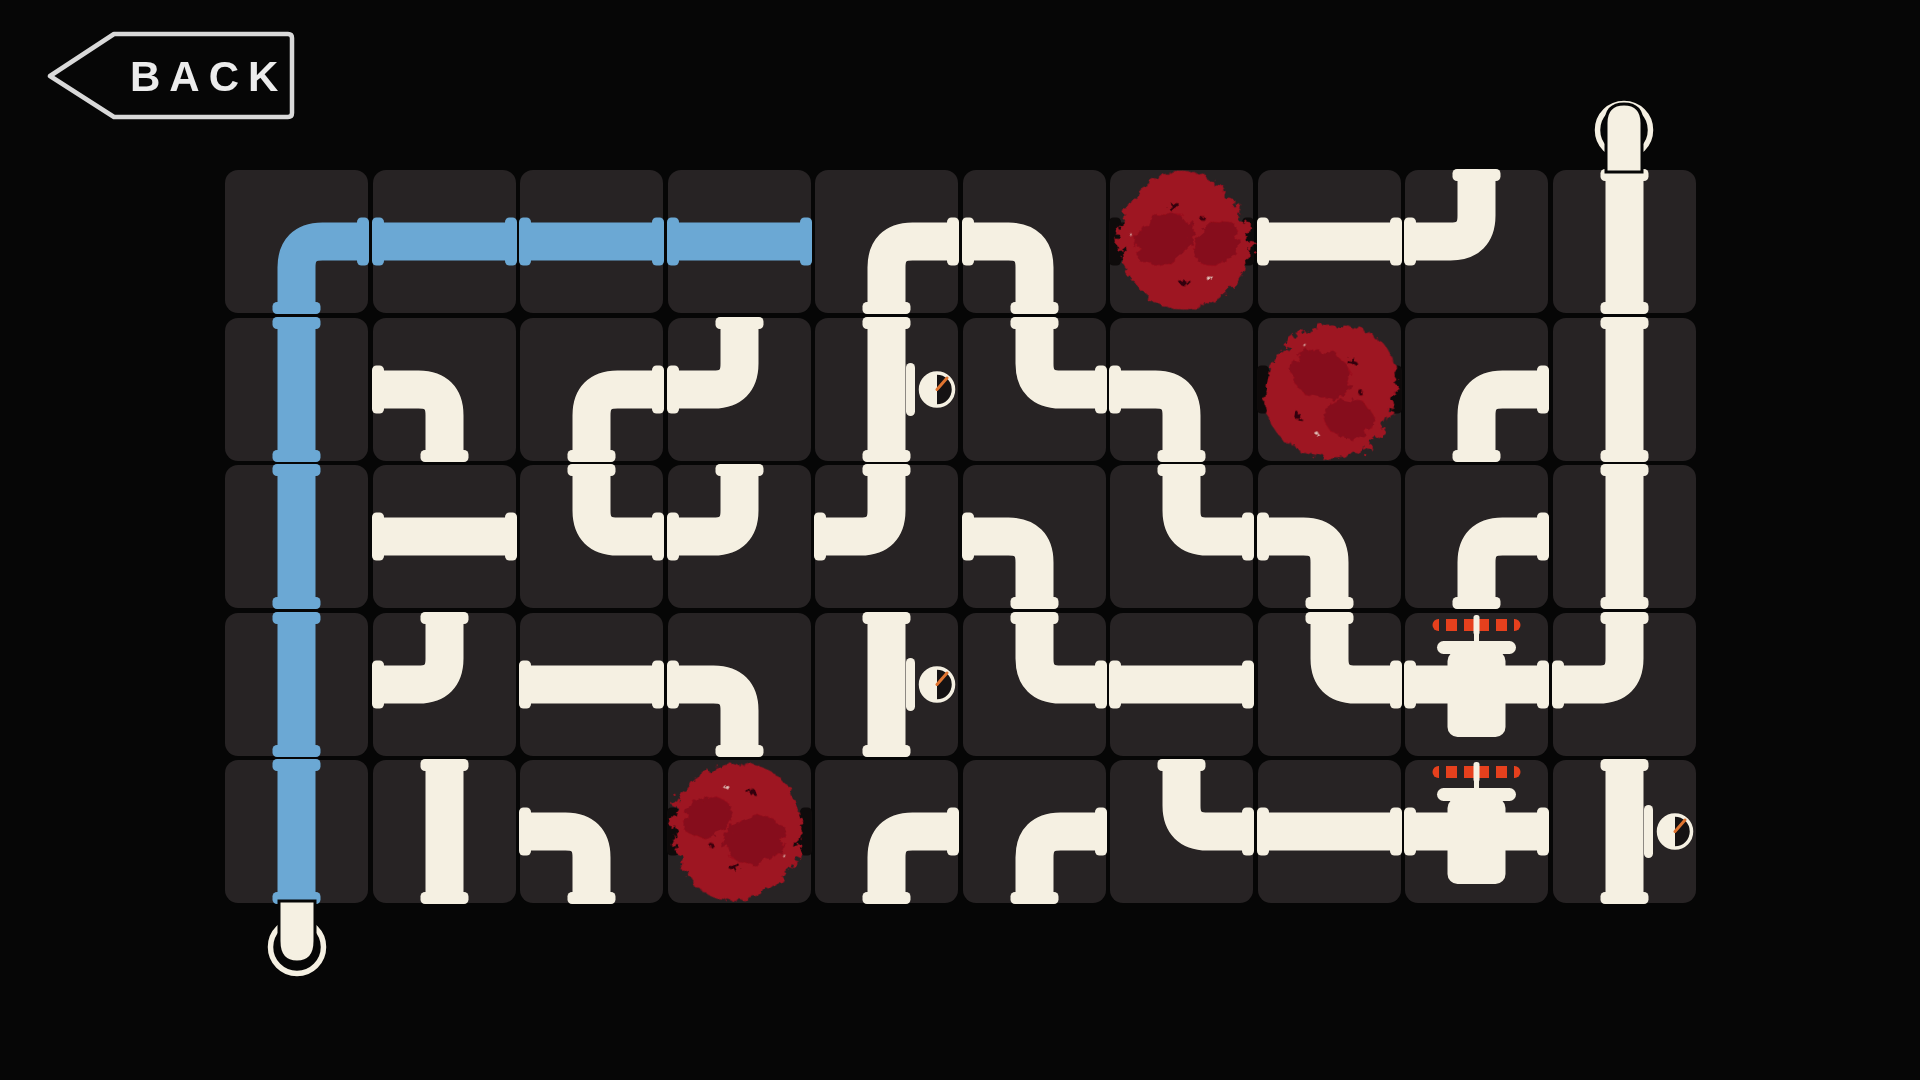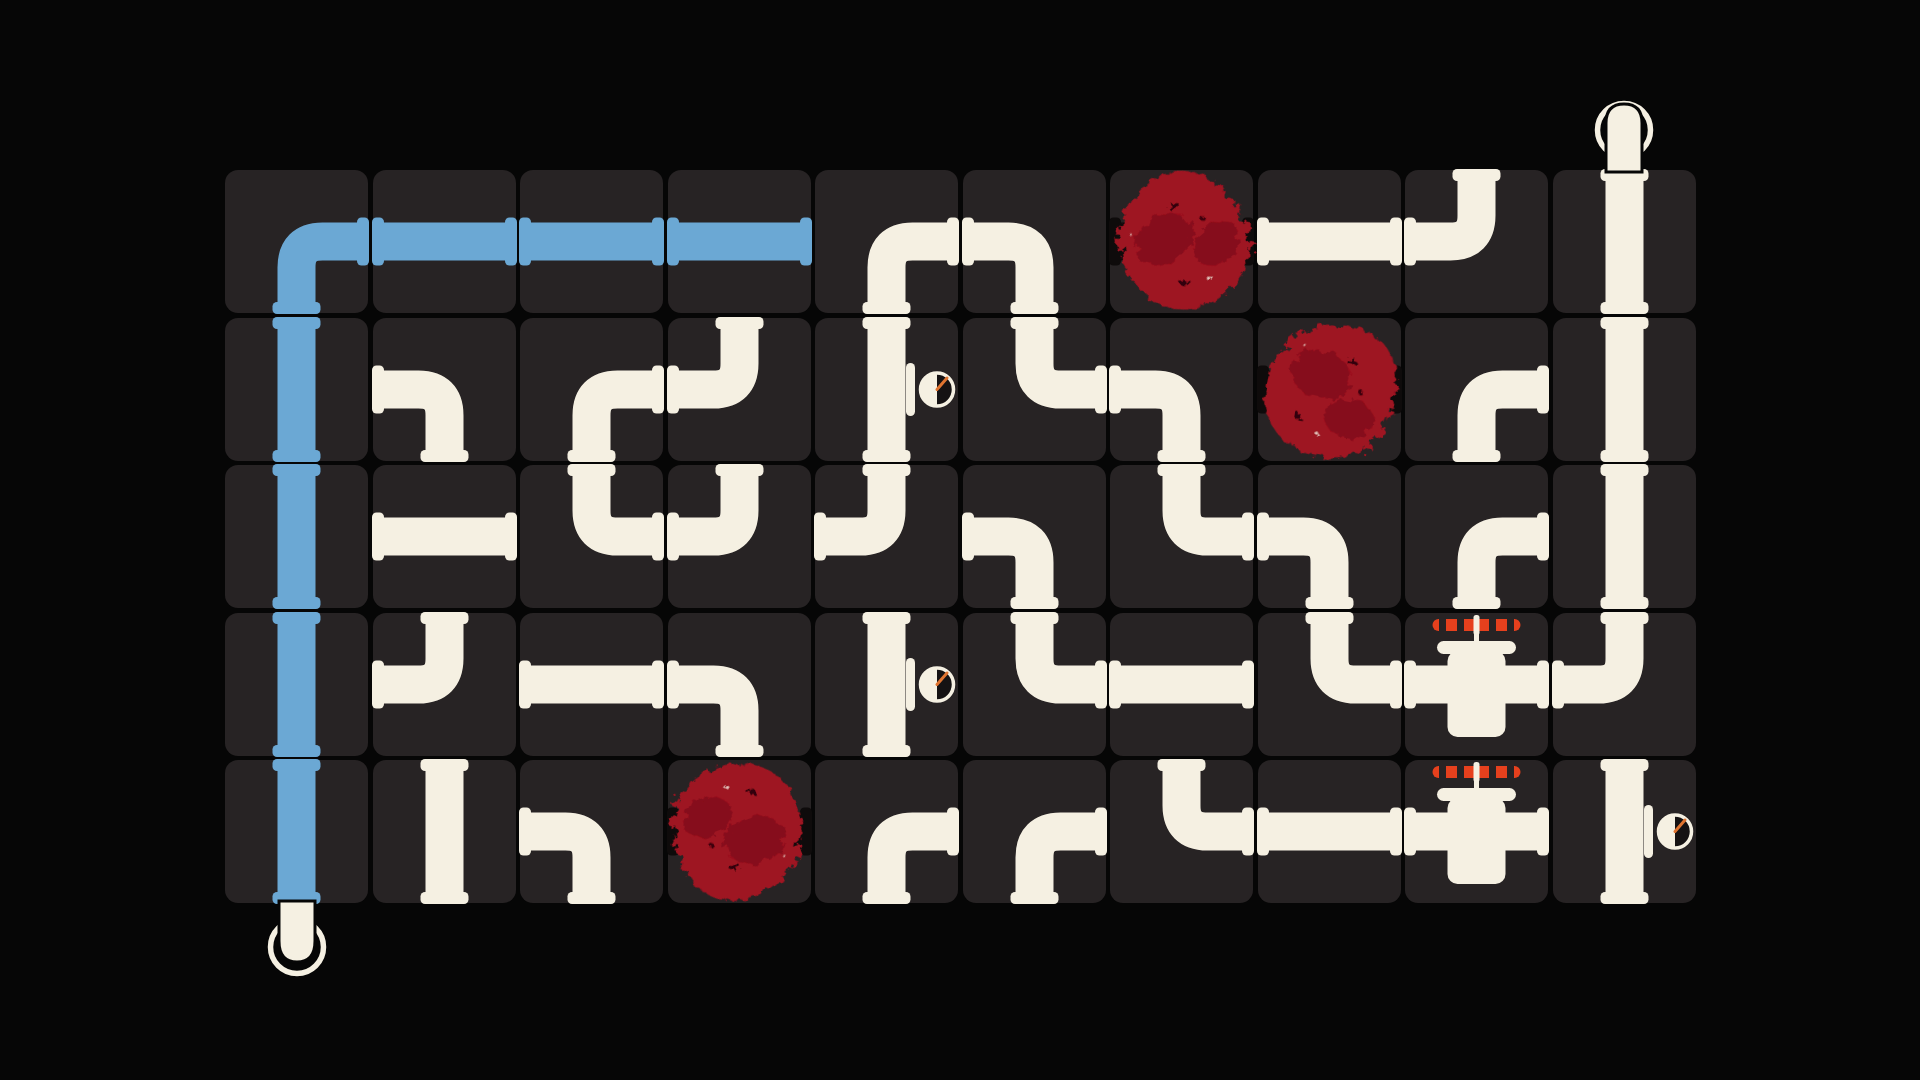--- a/index.html
+++ b/index.html
@@ -18,20 +18,26 @@
   <defs>
     <filter id="roughen" x="-25%" y="-25%" width="150%" height="150%">
       <feTurbulence type="fractalNoise" baseFrequency="0.11" numOctaves="3" seed="7" result="n"></feTurbulence>
       <feDisplacementMap in="SourceGraphic" in2="n" scale="15"></feDisplacementMap>
     </filter>
   </defs>
 </svg>
 
 <div id="screen">
 
+  <div id="back-button">
+    <svg width="260" height="95" viewBox="0 0 260 95">
+      <path d="M8 48 L72 6 L246 6 Q250 6 250 10 L250 85 Q250 89 246 89 L72 89 Z" fill="none" stroke="#d9d9d9" stroke-width="4.5" stroke-linejoin="round"></path>
+      <text x="88" y="63" font-size="42" font-weight="bold" letter-spacing="9" fill="#ececec" font-family="Liberation Sans, sans-serif">BACK</text>
+    </svg>
+  </div>
 
   <div id="board" style="left: 225px; top: 170px; width: 1470.5px; height: 733px;">
       <div class="tile" style="left: 0px; top: 0px; width: 143px; height: 143px; background: rgb(39, 35, 36);">
         <svg width="143" height="143" viewBox="0 0 143 143" style="overflow:visible">
           <path d="M71.5 143 V97.5 Q71.5 71.5 97.5 71.5 H143" fill="none" stroke="#6ba8d4" stroke-width="38"></path>
           <rect x="132" y="47.5" width="12" height="48" rx="4.5" fill="#6ba8d4"></rect>
           <rect x="47.5" y="132" width="48" height="12" rx="4.5" fill="#6ba8d4"></rect>
         </svg>
       </div>
       <div class="tile" style="left: 147.5px; top: 0px; width: 143px; height: 143px; background: rgb(39, 35, 36);">

